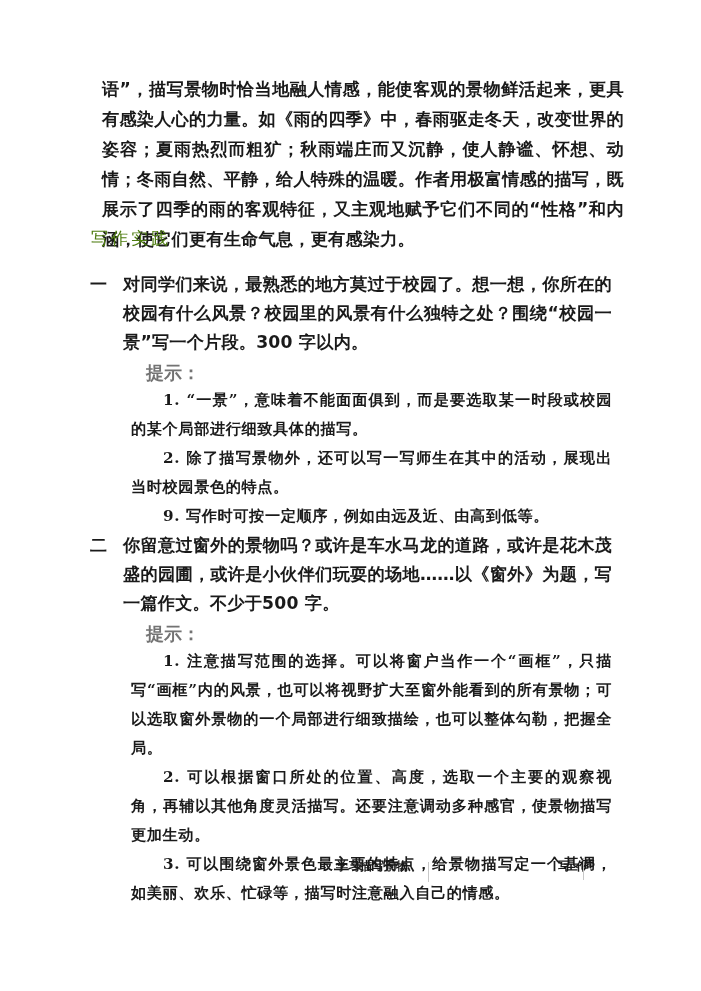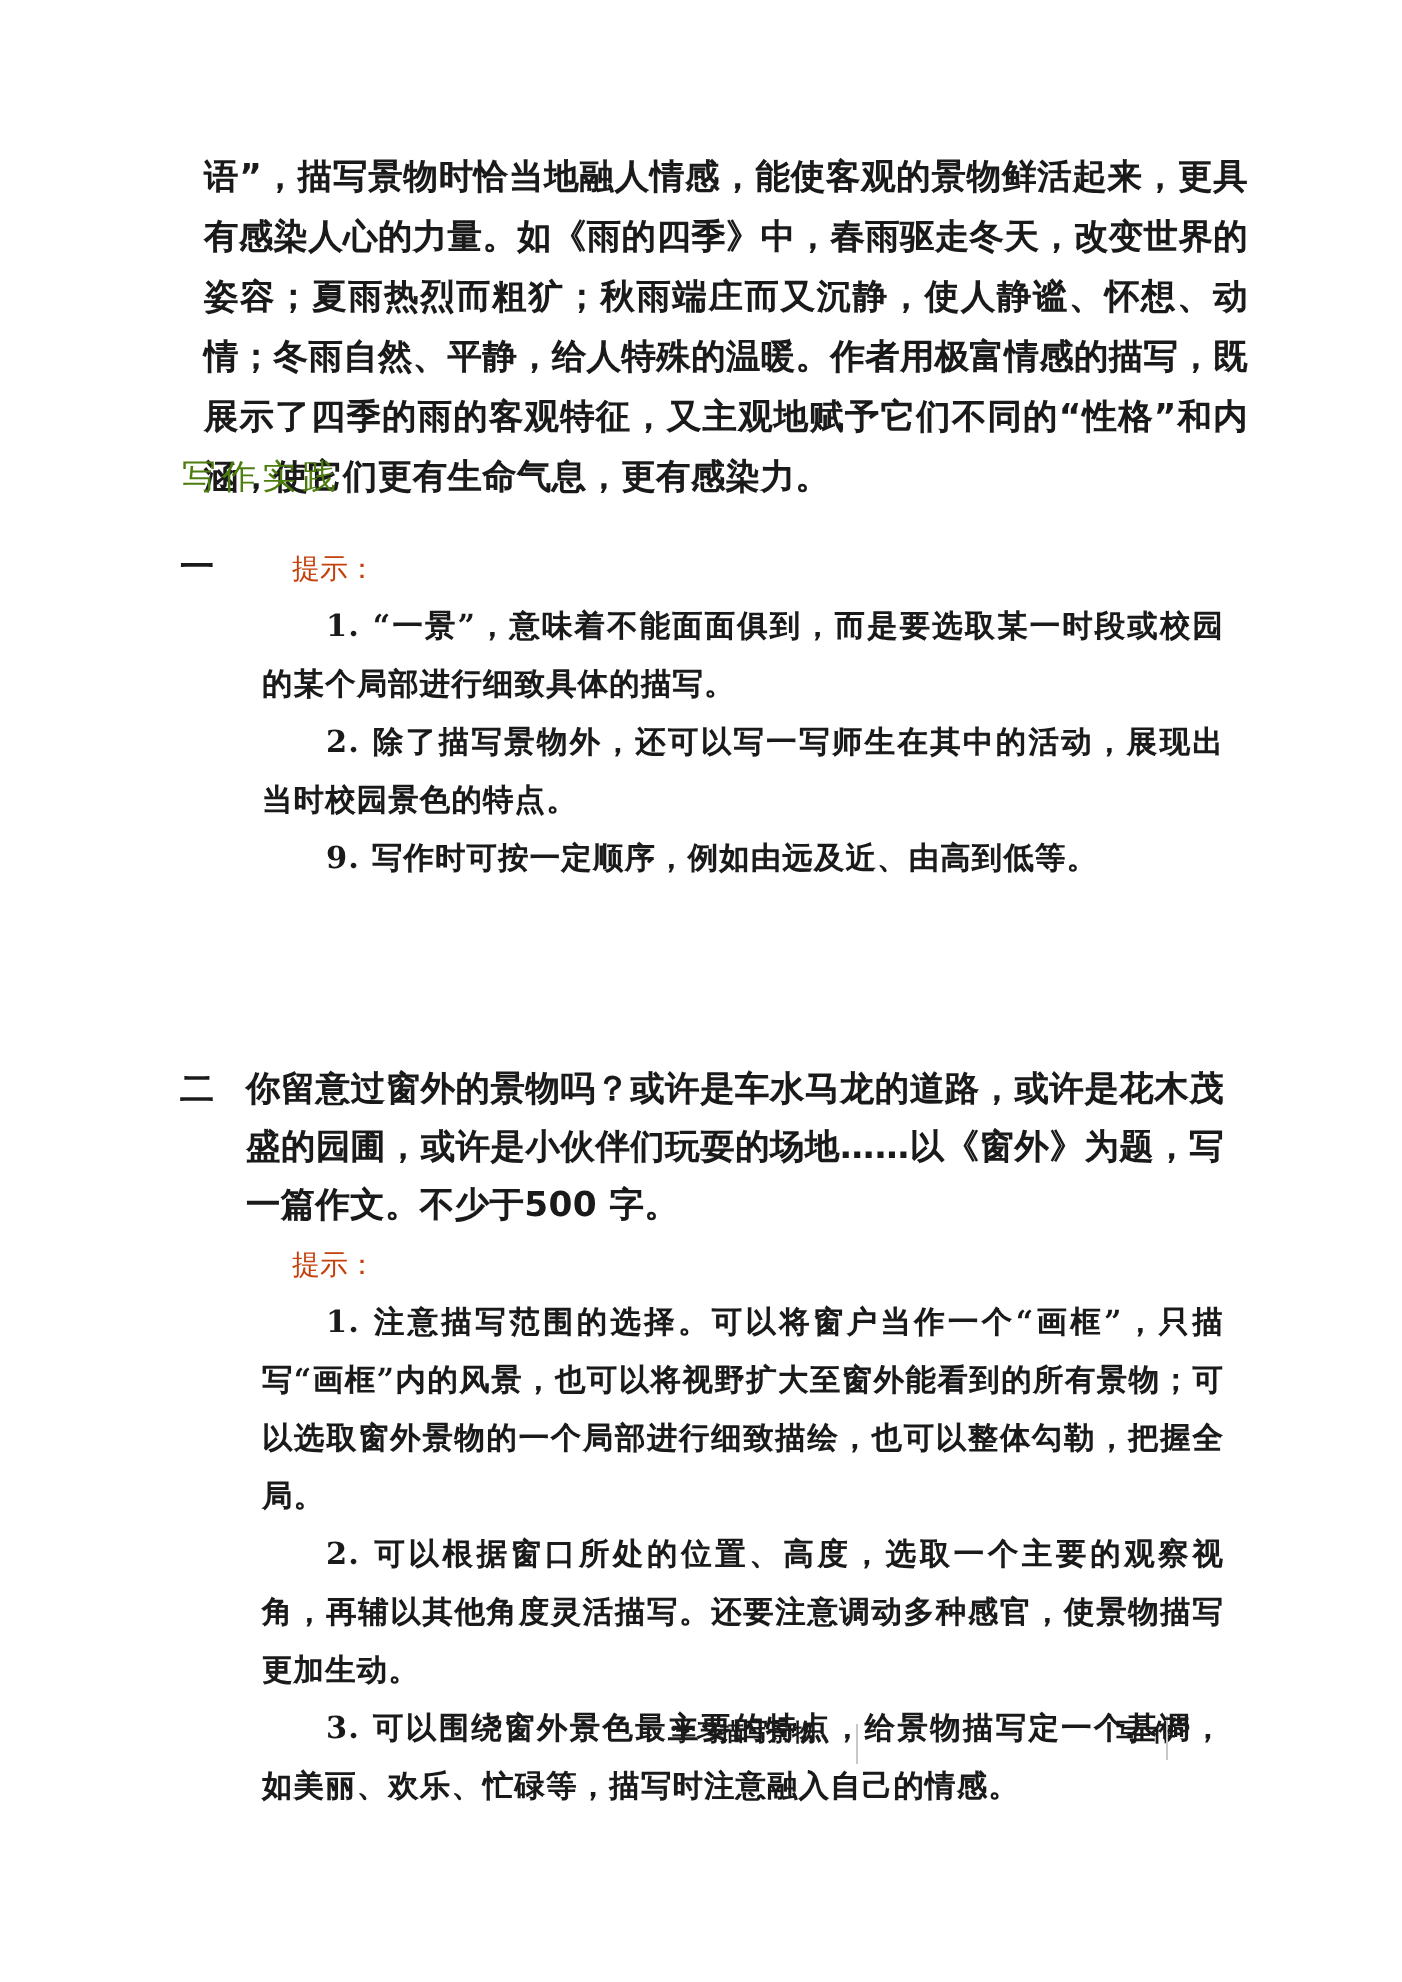--- a/index.html
+++ b/index.html
@@ -20,21 +20,21 @@
     }
     .task { position: absolute; left: 90px; width: 522px; }
     .task-num {
       position: absolute; left: 0; top: 0; font-size: 17px; line-height: 29px; font-weight: 600;
     }
     .task-text {
       margin: 0 0 0 33px; font-size: 17.2px; line-height: 29px; font-weight: 600;
       text-align: justify; letter-spacing: 0.2px;
     }
     .hint-label {
-      margin: 2px 0 0 56px; font-size: 14px; line-height: 27px; color: #c2410c; font-weight: 400;
+      margin: 2px 0 0 56px; font-size: 18px; line-height: 27px; color: #737373; font-weight: 700;
     }
     .hint {
       margin: 0 0 0 41px; font-size: 15.2px; line-height: 29px; text-indent: 32px;
       text-align: justify; font-family: "DejaVu Serif", serif; font-weight: 600; letter-spacing: 0.6px;
     }
     .footer { position: absolute; top: 858px; height: 24px; font-size: 12px; font-weight: 600; }
     .footer-section { left: 336px; }
     .footer-div1 { position: absolute; left: 428px; top: 862px; width: 1px; height: 20px; background: #c8c8c8; }
     .footer-chapter { left: 558px; letter-spacing: 6px; font-family: "DejaVu Serif", serif; }
     .footer-div2 { position: absolute; left: 583px; top: 858px; width: 1px; height: 22px; background: #c8c8c8; }
@@ -44,20 +44,21 @@
 <body>
 
 <div class="page">
 
   <p class="body-para">语”，描写景物时恰当地融人情感，能使客观的景物鲜活起来，更具有感染人心的力量。如《雨的四季》中，春雨驱走冬天，改变世界的姿容；夏雨热烈而粗犷；秋雨端庄而又沉静，使人静谧、怀想、动情；冬雨自然、平静，给人特殊的温暖。作者用极富情感的描写，既展示了四季的雨的客观特征，又主观地赋予它们不同的“性格”和内涵，使它们更有生命气息，更有感染力。</p>
 
   <h2 class="section-title">写作实践</h2>
 
   <div class="task" style="top:270px;">
     <span class="task-num">一</span>
+    <p class="task-text">对同学们来说，最熟悉的地方莫过于校园了。想一想，你所在的校园有什么风景？校园里的风景有什么独特之处？围绕“校园一景”写一个片段。300 字以内。</p>
     <div class="hint-label">提示：</div>
     <p class="hint">1. “一景”，意味着不能面面俱到，而是要选取某一时段或校园的某个局部进行细致具体的描写。</p>
     <p class="hint">2. 除了描写景物外，还可以写一写师生在其中的活动，展现出当时校园景色的特点。</p>
     <p class="hint">9. 写作时可按一定顺序，例如由远及近、由高到低等。</p>
   </div>
 
   <div class="task" style="top:531px;">
     <span class="task-num">二</span>
     <p class="task-text">你留意过窗外的景物吗？或许是车水马龙的道路，或许是花木茂盛的园圃，或许是小伙伴们玩耍的场地……以《窗外》为题，写一篇作文。不少于500 字。</p>
     <div class="hint-label">提示：</div>

